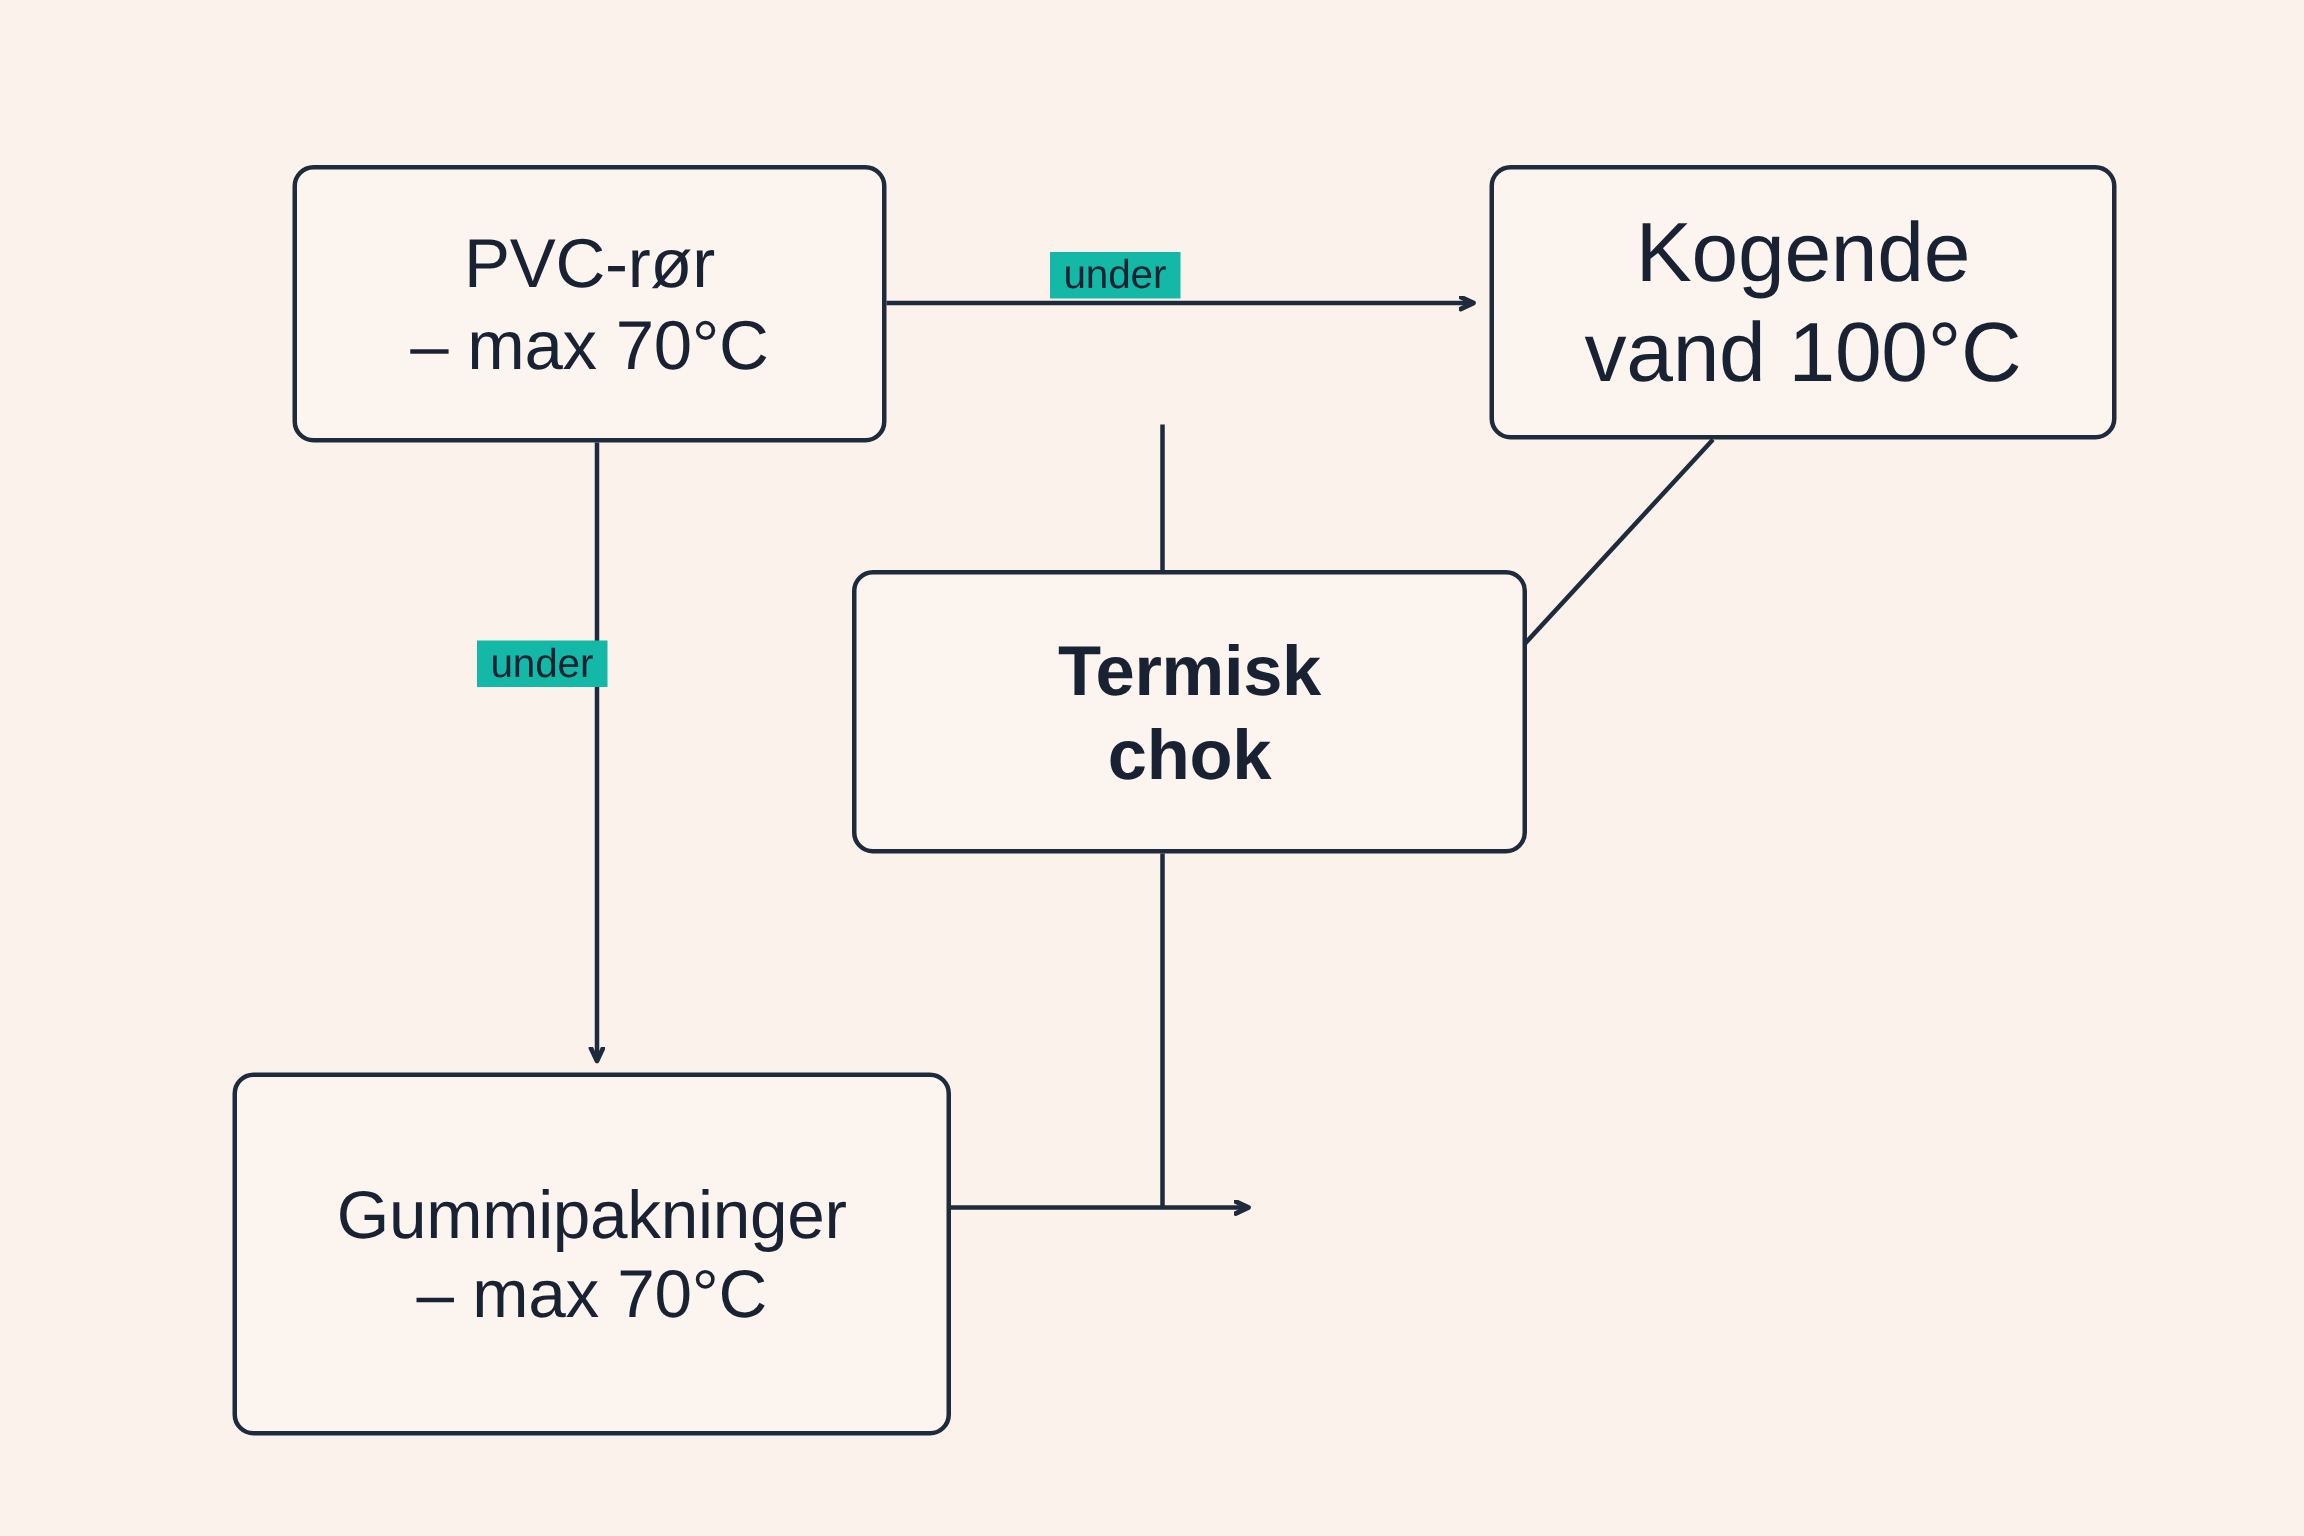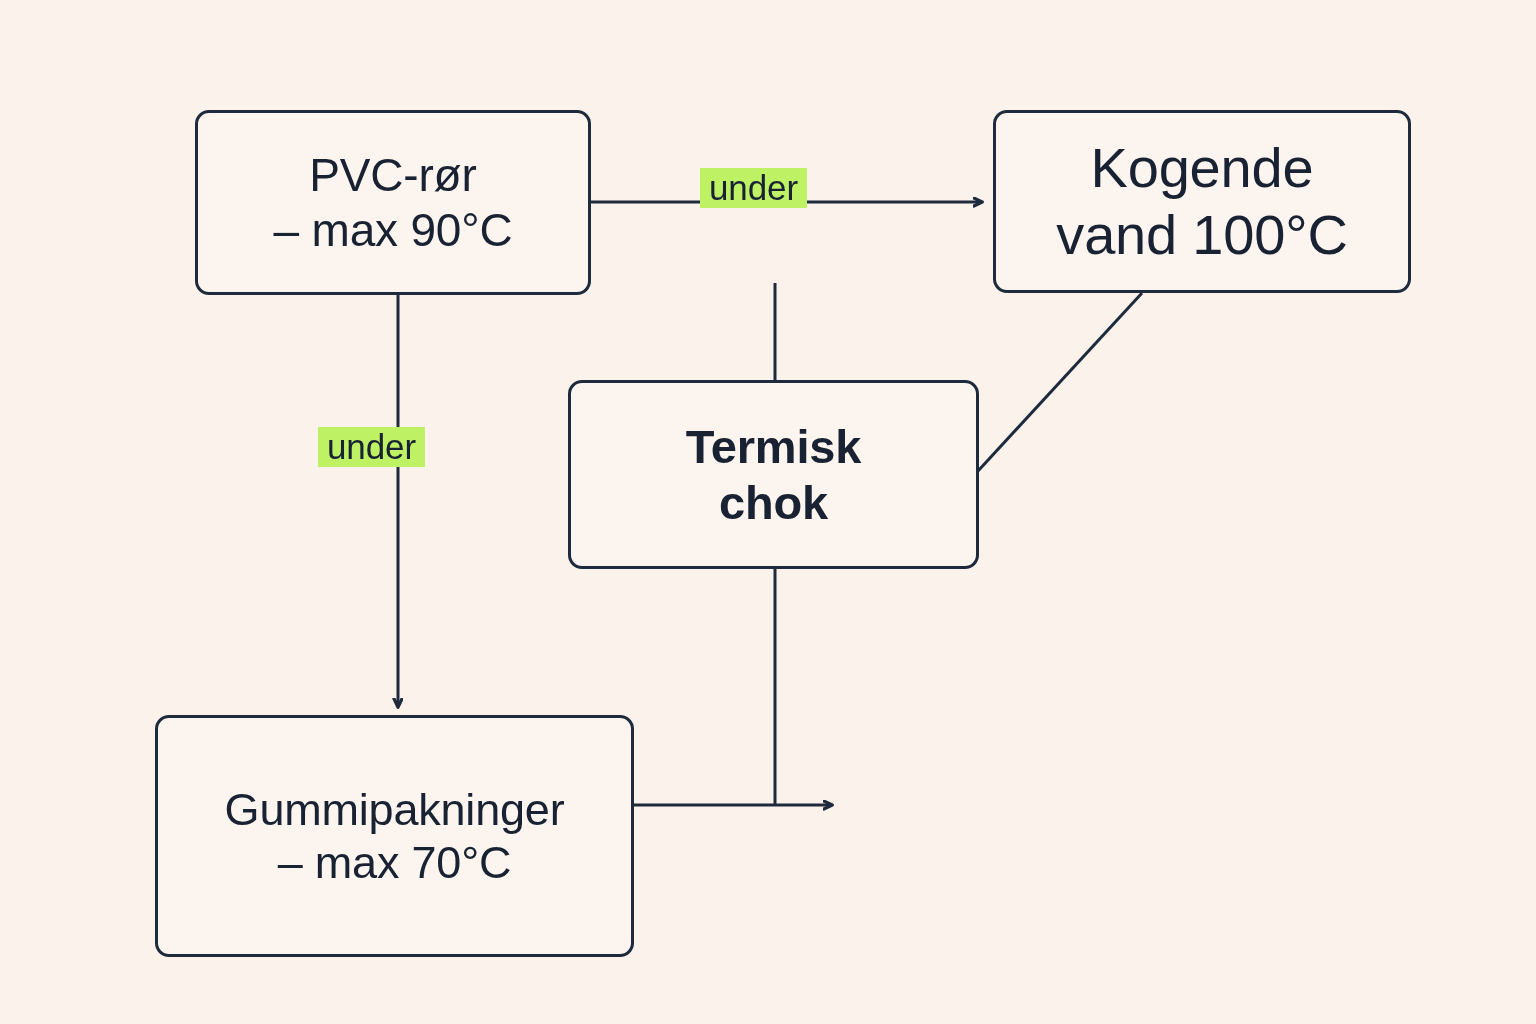--- a/index.html
+++ b/index.html
@@ -56,21 +56,21 @@
   #node-kogende {
     left: 993px;
     top: 110px;
     width: 418px;
     height: 183px;
     font-size: 56px;
   }
   #node-termisk {
     left: 568px;
     top: 380px;
-    width: 411px;
+    width: 450px;
     height: 189px;
     font-size: 47px;
     font-weight: bold;
   }
   #node-gummi {
     left: 155px;
     top: 715px;
     width: 479px;
     height: 242px;
     font-size: 45px;
@@ -85,23 +85,23 @@
   }
   #text-revner {
     left: 848px;
     top: 740px;
     width: 420px;
     font-size: 46px;
   }
   .edge-label {
     position: absolute;
     color: #182233;
-    font-size: 35px;
+    font-size: 27px;
     letter-spacing: -0.1px;
-    background: #bef264;
+    background: #14b8a6;
     padding: 0 9px;
     white-space: nowrap;
   }
   #label-under-top {
     left: 700px;
     top: 168px;
   }
   #label-under-left {
     left: 318px;
     top: 427px;
@@ -127,21 +127,21 @@
 
     <line x1="978" y1="471" x2="1142" y2="293" stroke="#1E2B3C" stroke-width="3"></line>
 
     <line x1="775" y1="569" x2="775" y2="805" stroke="#1E2B3C" stroke-width="3"></line>
 
     <line x1="634" y1="805" x2="832" y2="805" stroke="#1E2B3C" stroke-width="3" marker-end="url(#arrowhead)"></line>
   </svg>
 
   <div class="node" id="node-pvc">
     <span class="node-label">PVC-rør
-– max 90°C</span>
+– max 70°C</span>
   </div>
 
   <div class="node" id="node-kogende">
     <span class="node-label">Kogende
 vand 100°C</span>
   </div>
 
   <div class="node" id="node-termisk">
     <span class="node-label">Termisk
 chok</span>

